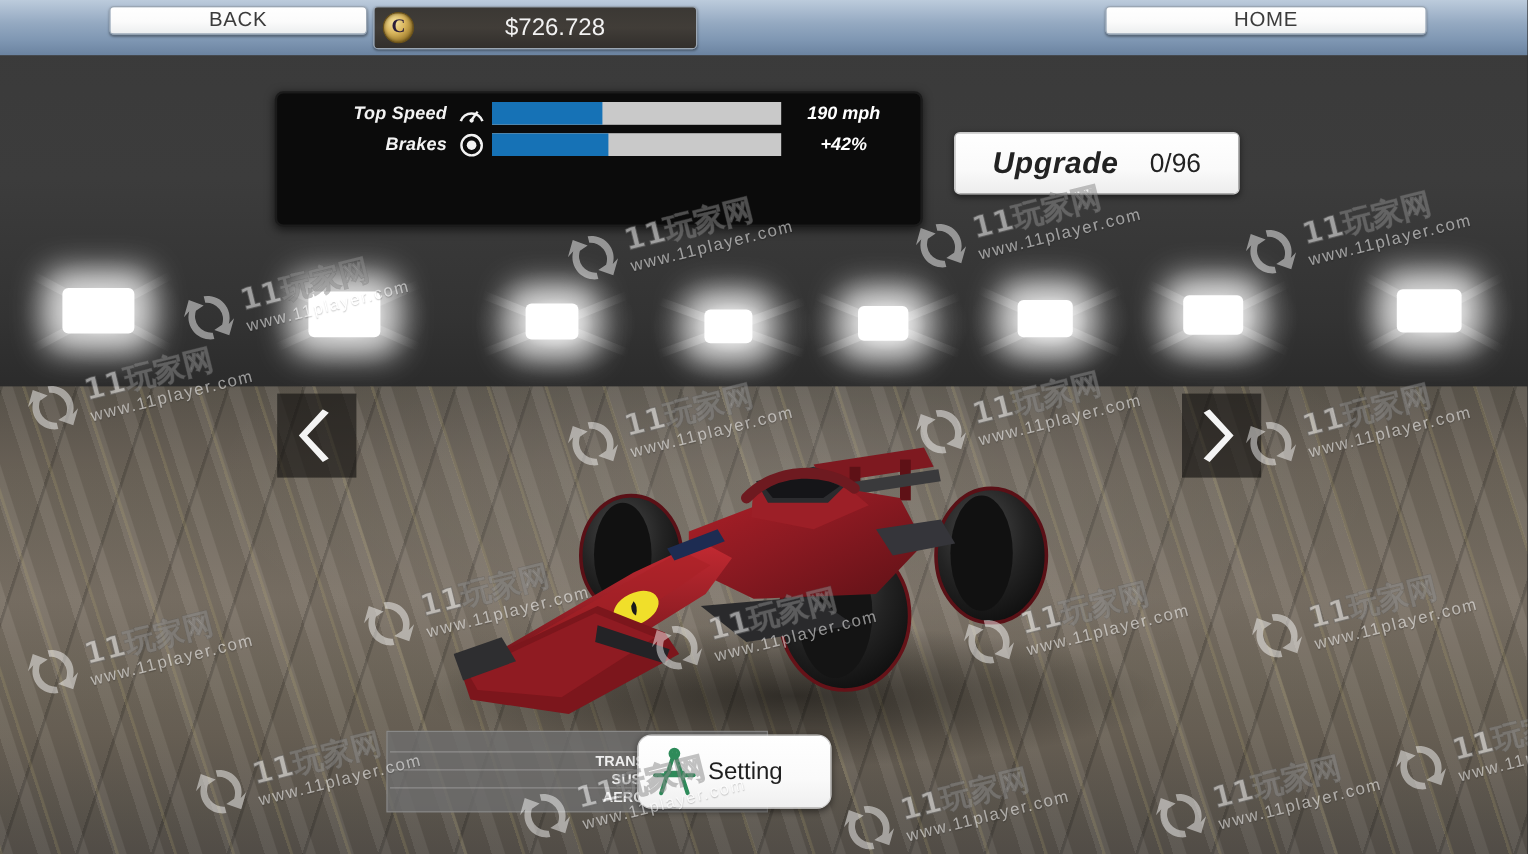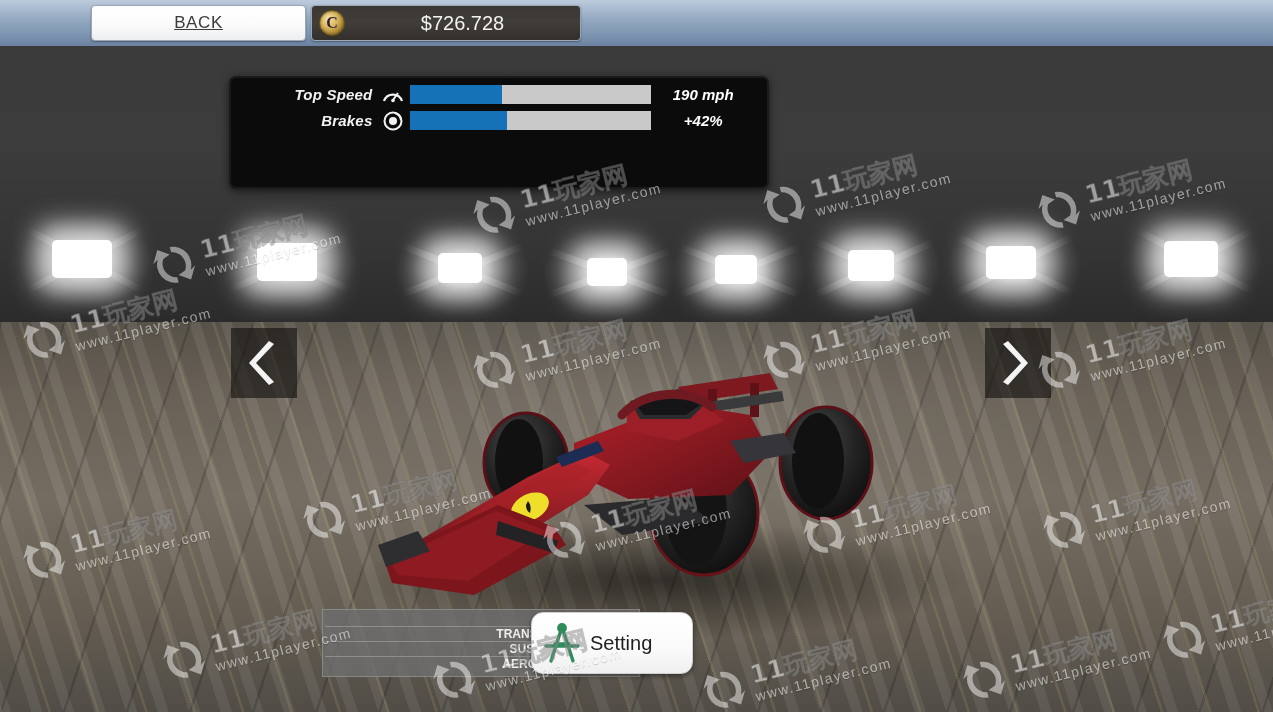--- a/index.html
+++ b/index.html
@@ -54,28 +54,27 @@
   
   .car { position:absolute; left:378px; top:345px; width:530px; height:255px; }
 
   
   .topbar {
     position:absolute; left:0; top:0; width:1273px; height:46px;
     background:linear-gradient(180deg,#b9c8da 0%,#8ea4bd 40%,#7b93af 72%,#5e7characters 100%);
     background:linear-gradient(180deg,#bccbdc 0%,#94a9c1 42%,#7e96b2 74%,#6b83a0 100%);
   }
   .btn-top {
-    position:absolute; top:5px; height:36px;
+    position:absolute; top:5px; height:24px;
     background:linear-gradient(180deg,#ffffff 0%,#fbfbfb 55%,#eceeef 100%);
     border:1px solid #9aa6b3; border-radius:4px;
     display:flex; align-items:center; justify-content:center;
     color:#3b3b3b; font-size:17px; letter-spacing:.6px;
     box-shadow:0 1px 2px rgba(0,0,0,.35);
     cursor:pointer;
-    text-decoration:underline;
   }
   #back-btn { left:91px; width:215px; }
   #home-btn { left:921px; width:268px; }
 
   .money-box {
     position:absolute; left:311px; top:5px; width:270px; height:36px;
     background:linear-gradient(180deg,#3b3834 0%,#413d38 50%,#322f2c 100%);
     border:1px solid #9aa6b3; border-radius:4px;
     display:flex; align-items:center;
     box-shadow:0 1px 2px rgba(0,0,0,.35);
@@ -347,20 +346,24 @@
           <path d="M12 2 A8.5 8.5 0 0 1 18 9" fill="none" stroke="#f2f2f2" stroke-width="2"></path>
         </svg>
       </div>
       <div class="bar-track">
         <div class="bar-fill" style="width: 40%; background: rgb(22, 114, 182);"></div>
       </div>
       <div class="stat-value">+42%</div>
     </div>
   </div>
 
+  <div class="upgrade-btn">
+    <span class="upgrade-label">Upgrade</span>
+    <span class="upgrade-count">0/96</span>
+  </div>
 
   <div class="setup-panel">
     <div class="setup-row">
       <span>ENGINE:</span>
       <span class="setval" style="color: rgb(232, 213, 60);">SET 3</span>
     </div>
     <div class="setup-row">
       <span>TRANSMISSION:</span>
       <span class="setval" style="color: rgb(232, 213, 60);">SET 3</span>
     </div>
@@ -389,20 +392,23 @@
 
 
   <div class="topbar">
     <div class="btn-top" id="back-btn">
       <span>BACK</span>
     </div>
     <div class="money-box">
       <span class="coin">C</span>
       <span class="money-val">$726.728</span>
     </div>
+    <div class="btn-top" id="home-btn">
+      <span>HOME</span>
+    </div>
   </div>
 
   <div class="wm-layer" id="wm-layer">
       <div class="wm" style="left: 470px; top: 175px;">
         <svg class="swirl" viewBox="0 0 48 48">
           <path d="M24 4 A20 20 0 0 1 40 34 L46 30 L38 44 L26 36 L34 33 A15 15 0 0 0 24 10 Z" fill="#ffffff"></path>
           <path d="M24 44 A20 20 0 0 1 8 14 L2 18 L10 4 L22 12 L14 15 A15 15 0 0 0 24 38 Z" fill="#ffffff"></path>
         </svg>
         <span class="wtext">
           <span class="w1">11玩家网</span>

